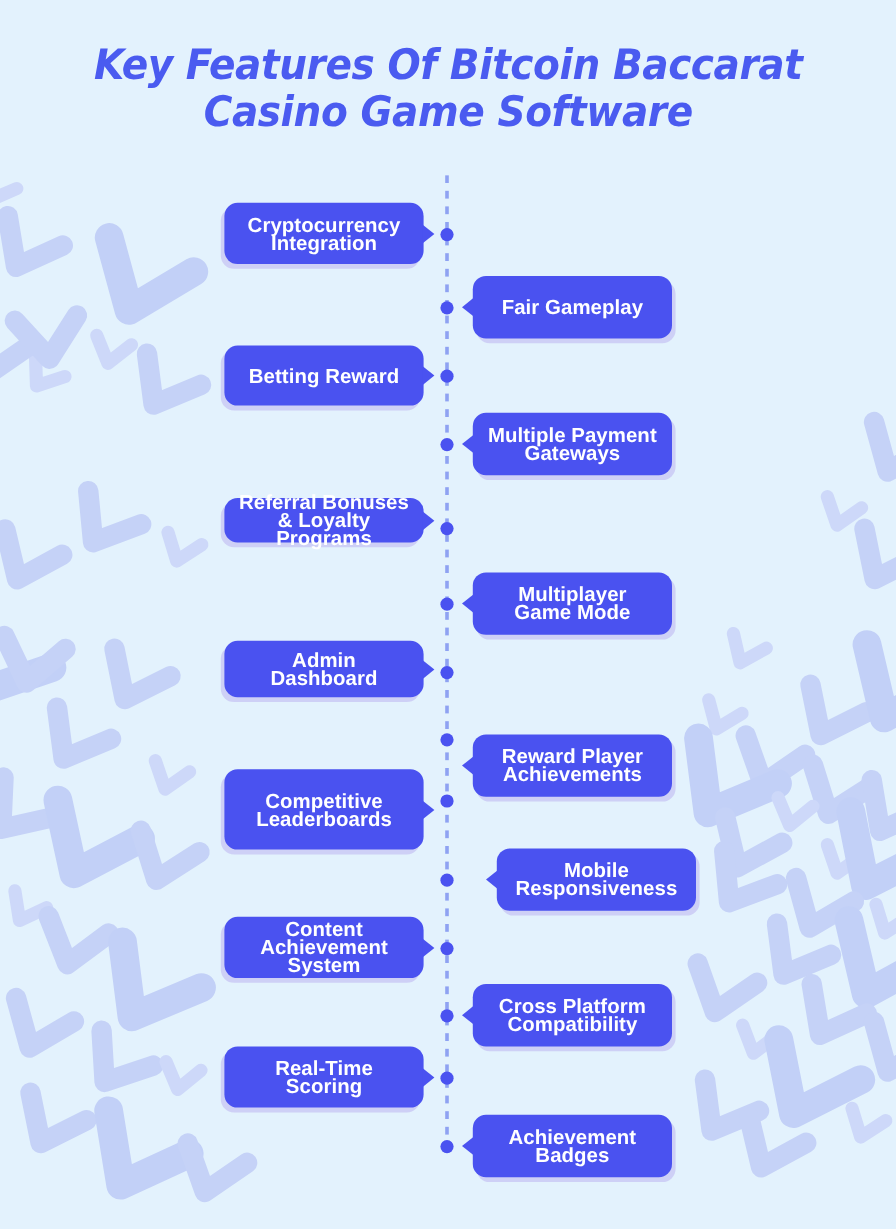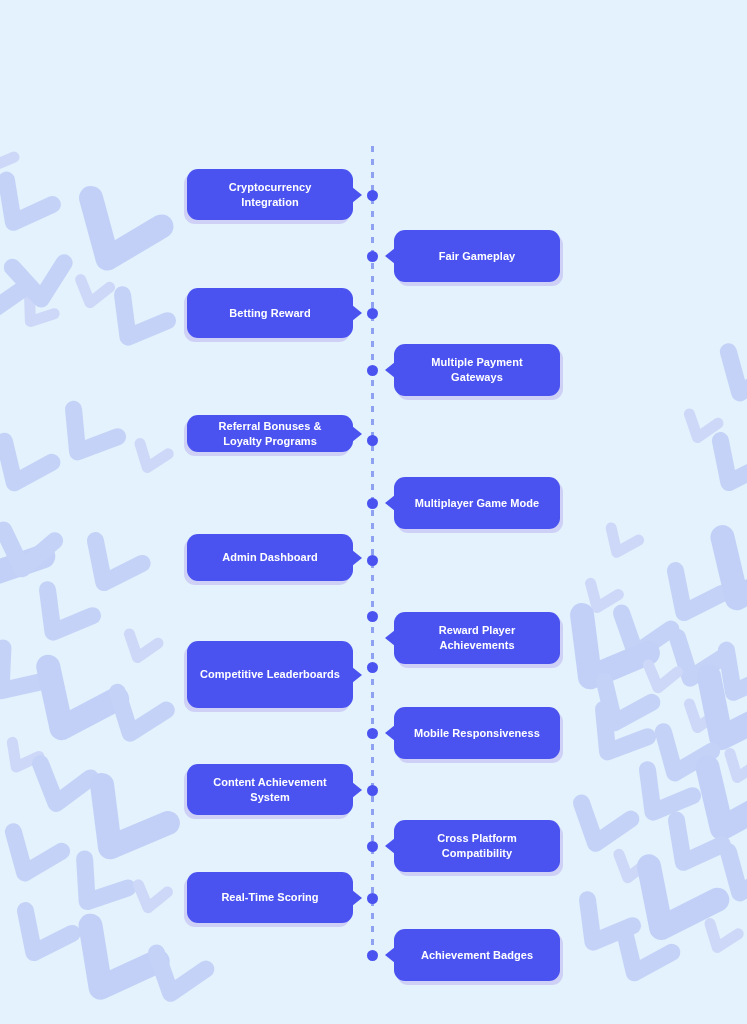--- a/index.html
+++ b/index.html
@@ -74,21 +74,21 @@
   }
 
   
   .card{
     position:absolute;
     width:166px;
     box-sizing:border-box;
     background:#4a52f0;
     border-radius:11px;
     color:#ffffff;
-    font-size:11px;
+    font-size:17px;
     font-weight:700;
     line-height:15px;
     letter-spacing:0.05px;
     text-align:center;
     display:flex;
     align-items:center;
     justify-content:center;
     padding:6px 12px;
     z-index:3;
     box-shadow:-3px 4px 0 0 rgba(190,180,240,0.55);
@@ -192,20 +192,24 @@
     <use href="#chevLg" x="0" y="0" transform="translate(670,910) rotate(26)"></use>
     <use href="#chev" x="0" y="0" transform="translate(600,930) rotate(30)"></use>
     <use href="#chevSm" x="0" y="0" transform="translate(720,940) rotate(20)"></use>
     <use href="#chev" x="0" y="0" transform="translate(640,960) rotate(24)"></use>
     <use href="#chev" x="0" y="0" transform="translate(735,470) rotate(26)"></use>
     <use href="#chevSm" x="0" y="0" transform="translate(700,430) rotate(18)"></use>
     <use href="#chev" x="0" y="0" transform="translate(745,380) rotate(22)"></use>
     <use href="#chevSm" x="0" y="0" transform="translate(620,545) rotate(24)"></use>
   </svg>
 
+  <div id="title-block">
+    <span class="title-line">Key Features Of Bitcoin Baccarat</span>
+    <span class="title-line">Casino Game Software</span>
+  </div>
 
   <div id="timeline"></div>
 
   <div id="nodes-layer">
       <div class="node-dot" style="top: 190px;"></div>
       <div class="node-dot" style="top: 251px;"></div>
       <div class="node-dot" style="top: 308px;"></div>
       <div class="node-dot" style="top: 365px;"></div>
       <div class="node-dot" style="top: 435px;"></div>
       <div class="node-dot" style="top: 498px;"></div>
@@ -239,21 +243,21 @@
       </div>
       <div class="card left" style="top: 534px; height: 47px; left: 187px;">
         <span class="card-text">Admin Dashboard</span>
       </div>
       <div class="card right" style="top: 612px; height: 52px; left: 394px;">
         <span class="card-text">Reward Player Achievements</span>
       </div>
       <div class="card left" style="top: 641px; height: 67px; left: 187px;">
         <span class="card-text">Competitive Leaderboards</span>
       </div>
-      <div class="card right" style="top: 707px; height: 52px; left: 394px;">
+      <div class="card right" style="top: 707px; height: 52px; left: 414px;">
         <span class="card-text">Mobile Responsiveness</span>
       </div>
       <div class="card left" style="top: 764px; height: 51px; left: 187px;">
         <span class="card-text">Content Achievement System</span>
       </div>
       <div class="card right" style="top: 820px; height: 52px; left: 394px;">
         <span class="card-text">Cross Platform Compatibility</span>
       </div>
       <div class="card left" style="top: 872px; height: 51px; left: 187px;">
         <span class="card-text">Real-Time Scoring</span>

